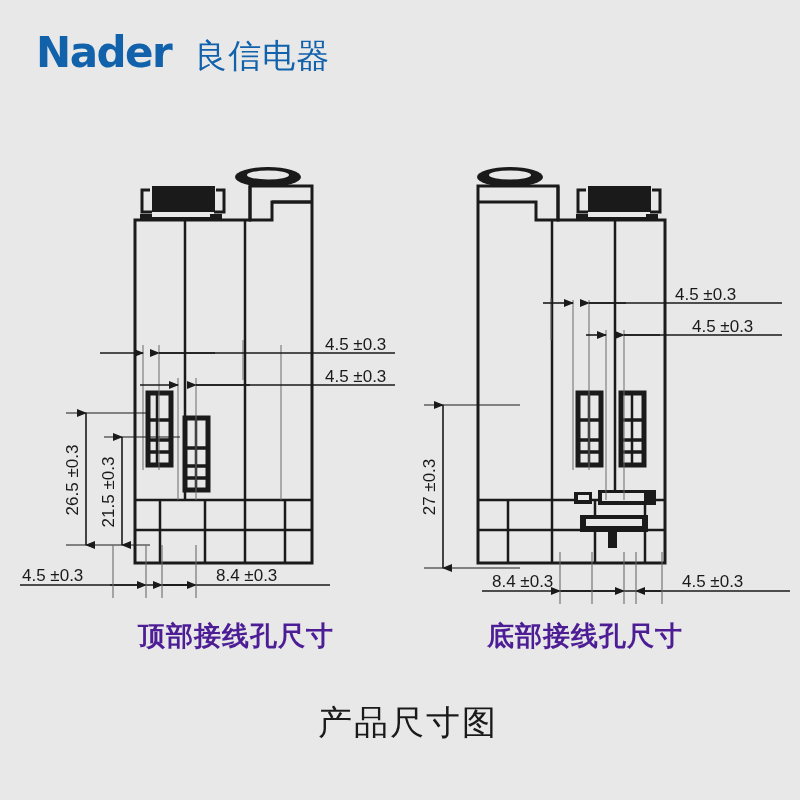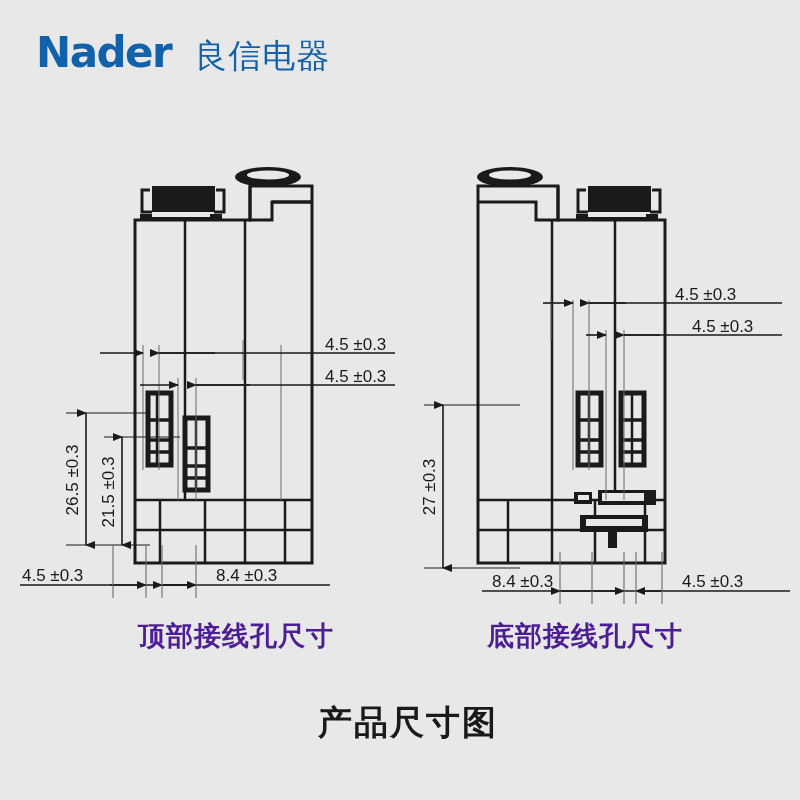--- a/index.html
+++ b/index.html
@@ -64,21 +64,21 @@
     top: 618px;
     margin-left: 9px;
   }
   #main-title {
     position: absolute;
     left: 16px;
     right: 0;
     top: 700px;
     text-align: center;
     font-family: "DejaVu Sans", sans-serif;
-    font-weight: bold;
+    font-weight: normal;
     font-size: 34px;
     color: #1a1a1a;
     letter-spacing: 2px;
   }
   text.dim {
     font-family: "Liberation Sans", sans-serif;
     font-size: 17px;
     fill: #1a1a1a;
   }
 </style>

